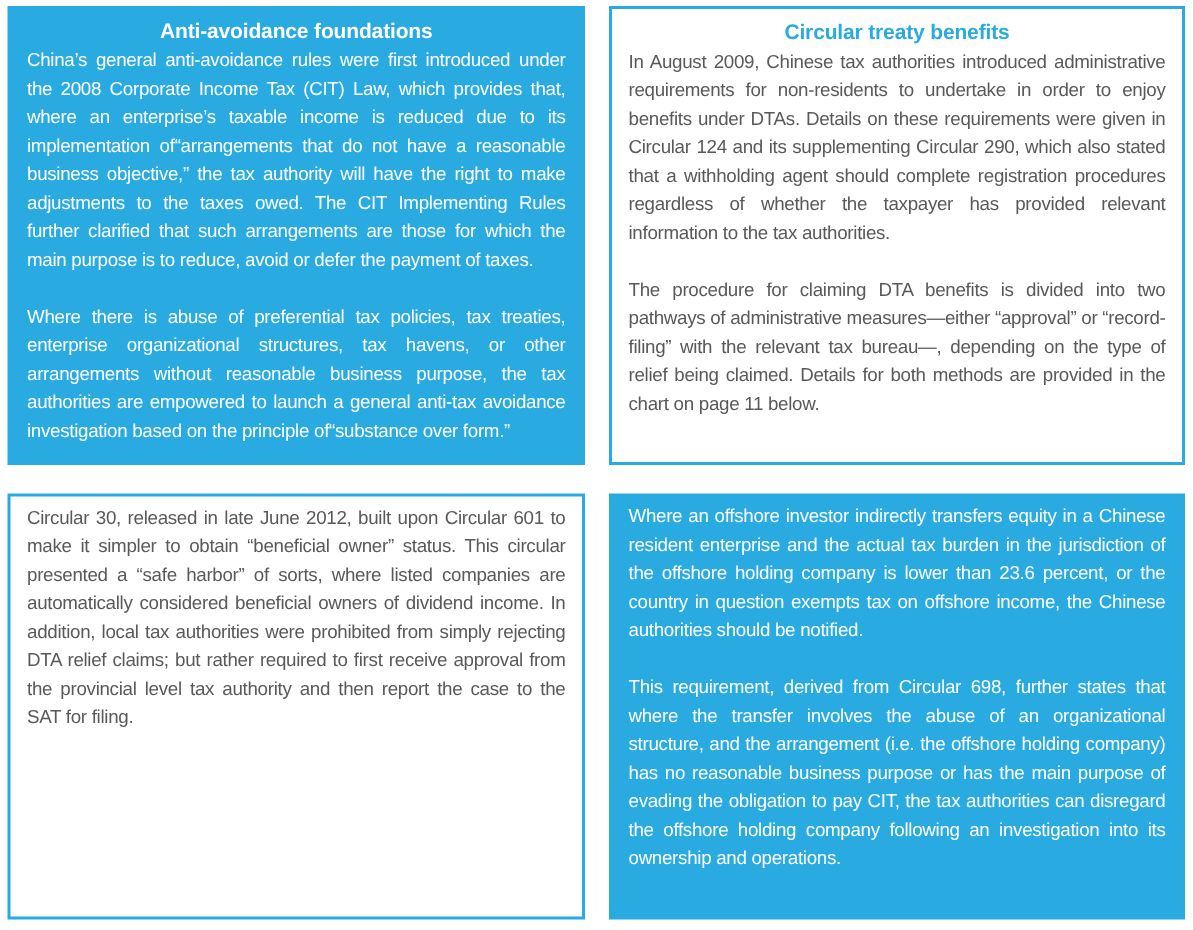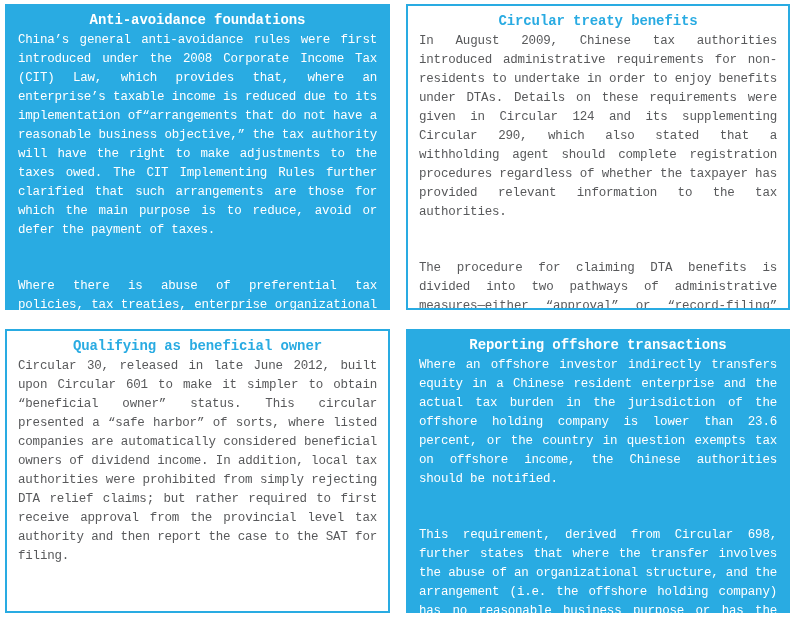--- a/index.html
+++ b/index.html
@@ -26,21 +26,20 @@
     row-gap: 19px;
     background: var(--page-bg);
   }
   .box {
     overflow: hidden;
     padding: 6px 13px 10px 13px;
     font-size: 12.5px;
     line-height: 19px;
     letter-spacing: -0.2px;
     text-align: justify;
-    font-family: Liberation Mono, monospace;
   }
   .box.filled {
     background: var(--accent);
     color: var(--filled-text);
   }
   .box.outline {
     background: #ffffff;
     border: 2px solid var(--accent);
     color: var(--body-text);
     padding: 5px 11px 10px 11px;
@@ -49,43 +48,41 @@
     margin: 0 0 1px 0;
     font-size: 14px;
     line-height: 20px;
     font-weight: bold;
     text-align: center;
     letter-spacing: -0.1px;
   }
   .box.filled h2 { color: var(--filled-text); }
   .box.outline h2 { color: var(--accent); }
   .box p { margin: 0; }
-  .box p + p { margin-top: 37px; }
+  .box p + p { margin-top: 19px; }
 </style>
 </head>
 <body>
 
 <div class="page">
 
   <section class="box filled">
     <h2>Anti-avoidance foundations</h2>
     <p>China’s general anti-avoidance rules were first introduced under the 2008 Corporate Income Tax (CIT) Law, which provides that, where an enterprise’s taxable income is reduced due to its implementation of“arrangements that do not have a reasonable business objective,” the tax authority will have the right to make adjustments to the taxes owed. The CIT Implementing Rules further clarified that such arrangements are those for which the main purpose is to reduce, avoid or defer the payment of taxes.</p>
     <p>Where there is abuse of preferential tax policies, tax treaties, enterprise organizational structures, tax havens, or other arrangements without reasonable business purpose, the tax authorities are empowered to launch a general anti-tax avoidance investigation based on the principle of“substance over form.”</p>
   </section>
 
   <section class="box outline">
     <h2>Circular treaty benefits</h2>
     <p>In August 2009, Chinese tax authorities introduced administrative requirements for non-residents to undertake in order to enjoy benefits under DTAs. Details on these requirements were given in Circular 124 and its supplementing Circular 290, which also stated that a withholding agent should complete registration procedures regardless of whether the taxpayer has provided relevant information to the tax authorities.</p>
     <p>The procedure for claiming DTA benefits is divided into two pathways of administrative measures—either “approval” or “record-filing” with the relevant tax bureau—, depending on the type of relief being claimed. Details for both methods are provided in the chart on page 11 below.</p>
   </section>
 
   <section class="box outline">
-    <h2>Qualifying as beneficial owner</h2>
     <p>Circular 30, released in late June 2012, built upon Circular 601 to make it simpler to obtain “beneficial owner” status. This circular presented a “safe harbor” of sorts, where listed companies are automatically considered beneficial owners of dividend income. In addition, local tax authorities were prohibited from simply rejecting DTA relief claims; but rather required to first receive approval from the provincial level tax authority and then report the case to the SAT for filing.</p>
   </section>
 
   <section class="box filled">
-    <h2>Reporting offshore transactions</h2>
     <p>Where an offshore investor indirectly transfers equity in a Chinese resident enterprise and the actual tax burden in the jurisdiction of the offshore holding company is lower than 23.6 percent, or the country in question exempts tax on offshore income, the Chinese authorities should be notified.</p>
     <p>This requirement, derived from Circular 698, further states that where the transfer involves the abuse of an organizational structure, and the arrangement (i.e. the offshore holding company) has no reasonable business purpose or has the main purpose of evading the obligation to pay CIT, the tax authorities can disregard the offshore holding company following an investigation into its ownership and operations.</p>
   </section>
 
 </div>
 
 </body></html>

